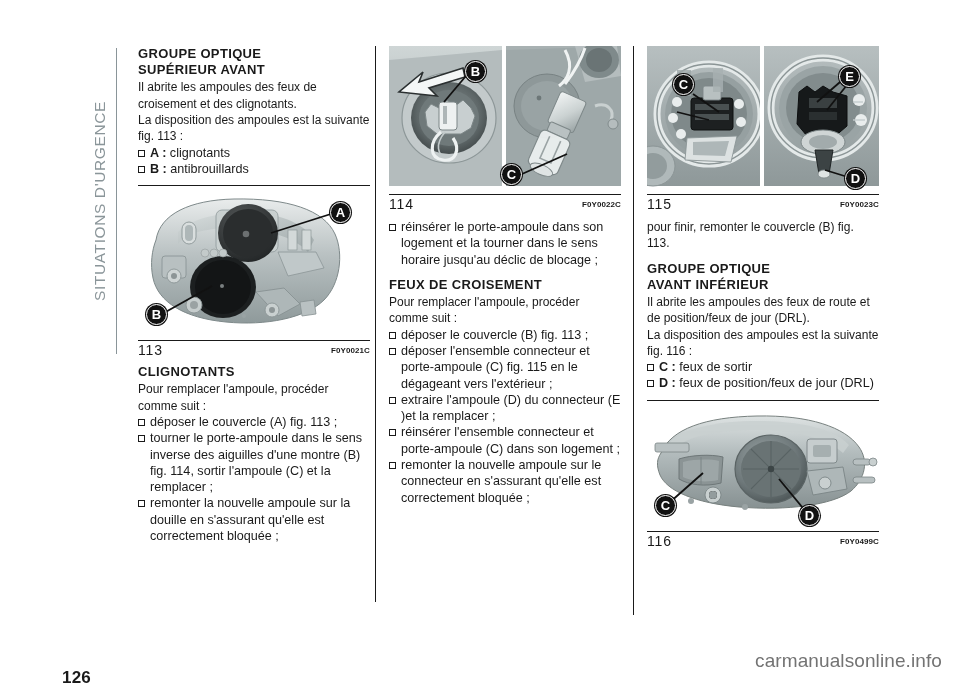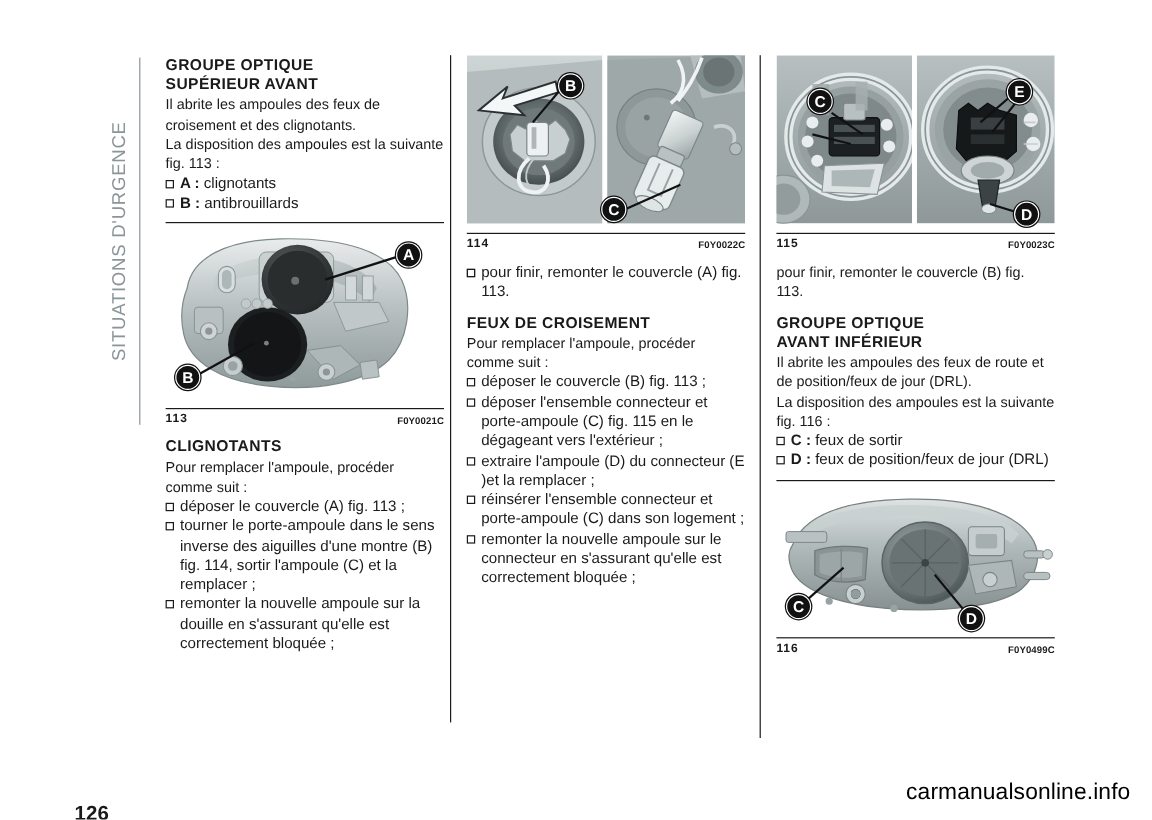--- a/index.html
+++ b/index.html
@@ -122,23 +122,22 @@
   }
   .fig-cap {
     position: relative;
     border-top: 1.3px solid #1a1a1a;
     height: 14px;
     margin-top: 2px;
   }
   .fig-cap .num {
     position: absolute;
     left: 0; top: 1px;
-    font-size: 10px;
+    font-size: 14px;
     letter-spacing: 0.8px;
-    font-weight: bold;
   }
   .fig-cap .code {
     position: absolute;
     right: 0; top: 2px;
     font-size: 8px;
     font-weight: bold;
     letter-spacing: 0.1px;
   }
 
   
@@ -164,21 +163,21 @@
     top: 668px;
     font-size: 17px;
     font-weight: bold;
     letter-spacing: 0.2px;
   }
   .site {
     position: absolute;
     right: 18px;
     top: 650px;
     font-size: 19px;
-    color: #000000;
+    color: #737373;
     letter-spacing: 0.1px;
   }
 </style>
 </head>
 <body>
 
 <div class="chapter-tab">
   <div class="rot">SITUATIONS D'URGENCE</div>
   <div class="rule"></div>
 </div>
@@ -356,24 +355,21 @@
     </div>
     <div class="fig-cap">
       <span class="num">114</span>
       <span class="code">F0Y0022C</span>
     </div>
   </div>
 
   <ul class="sq" style="margin-top:10px;">
     <li>
       <span class="mark"></span>
-    </li>
-    <li>
-      <span class="mark"></span>
-      <span>pour finir, remonter le couvercle (A) fig. 113.</span>
+      <span>réinsérer le porte-ampoule dans son logement et la tourner dans le sens horaire jusqu'au déclic de blocage ;</span>
     </li>
   </ul>
 
   <h2 class="sec-title spaced">FEUX DE CROISEMENT</h2>
   <p class="para">Pour remplacer l'ampoule, procéder comme suit :</p>
 
   <ul class="sq">
     <li>
       <span class="mark"></span>
       <span>déposer le couvercle (B) fig. 113 ;</span>

